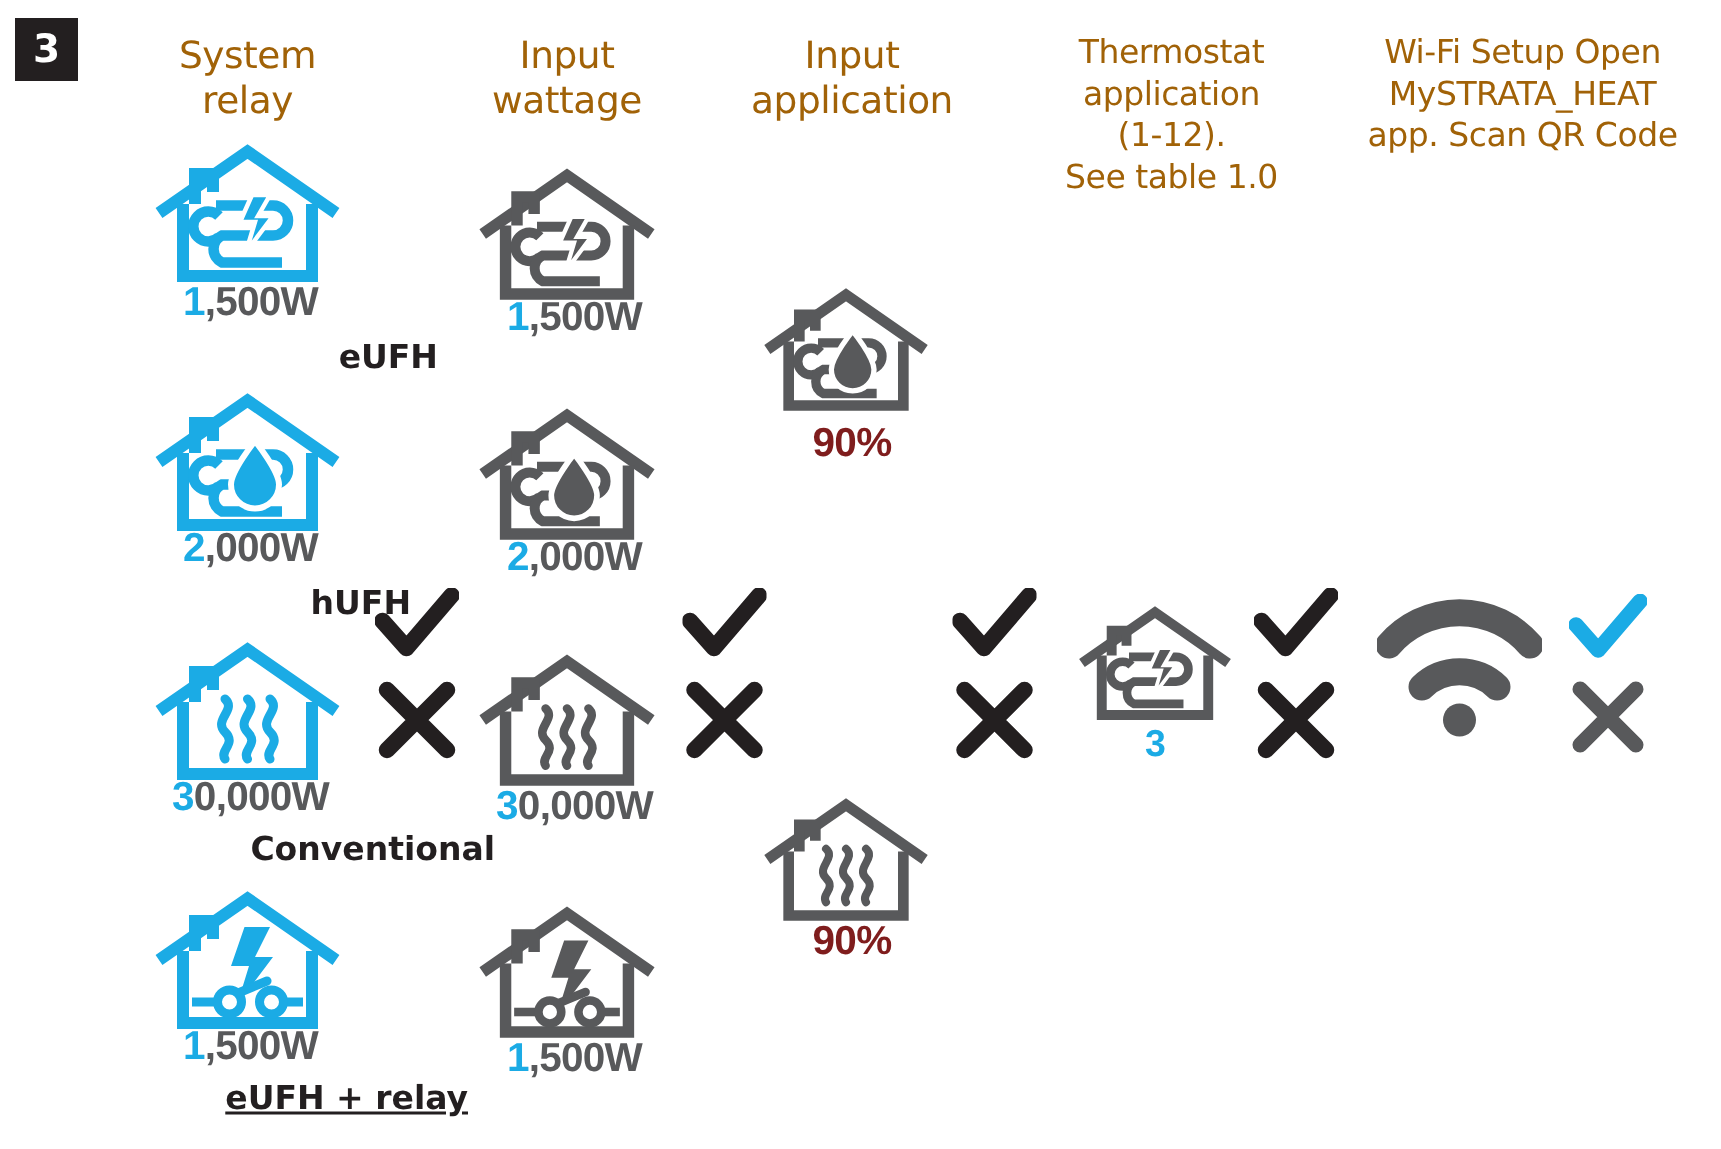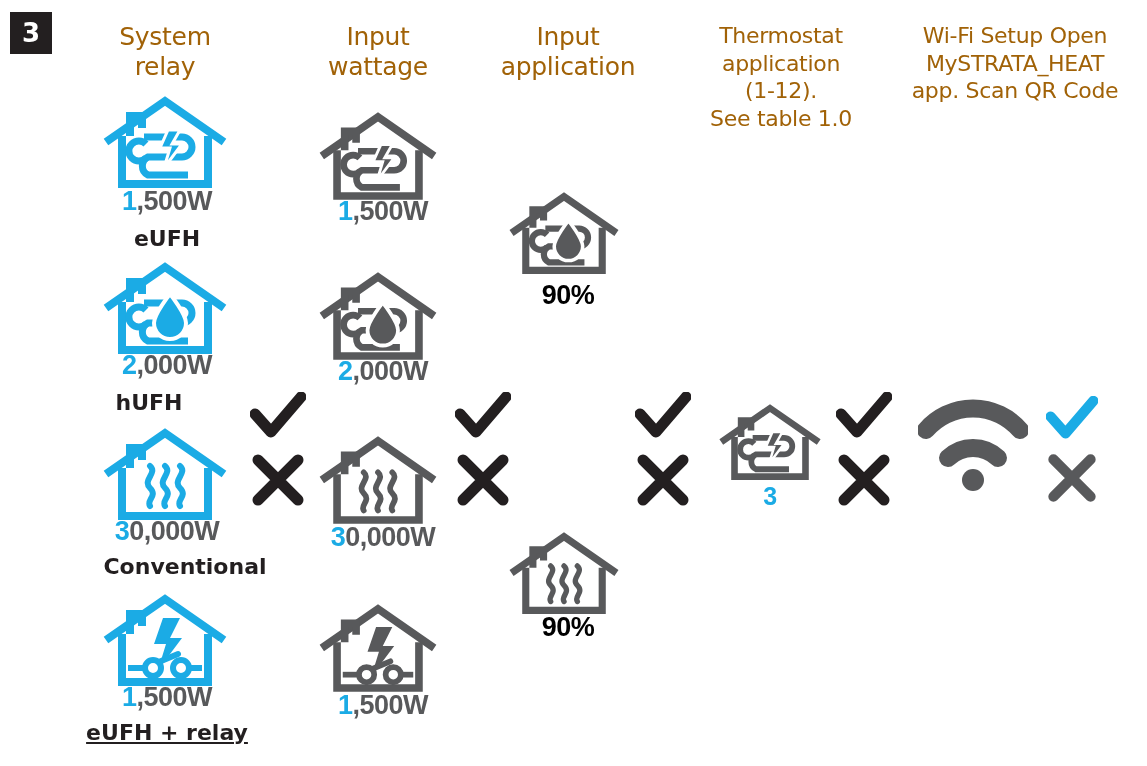--- a/index.html
+++ b/index.html
@@ -54,25 +54,25 @@
     text-align: center;
     font-family: "Liberation Sans", sans-serif;
     font-weight: bold;
     font-size: 27px;
     color: #58595b;
     letter-spacing: -0.5px;
     white-space: nowrap;
     line-height: 1;
   }
   .val-caption .lead { color: #1babe5; }
-  .val-caption.all-blue { color: #000000; }
+  .val-caption.all-blue { color: #7f1d1d; }
   .val-caption.num-only { font-size: 25px; color: #1babe5; }
 
   .type-label {
-    text-align: center;
+    text-align: right;
     font-family: "DejaVu Sans", sans-serif;
     font-weight: bold;
     font-size: 22px;
     color: #231f20;
     white-space: nowrap;
     line-height: 1;
   }
 
   
   .icon-wrap { display: block; }

